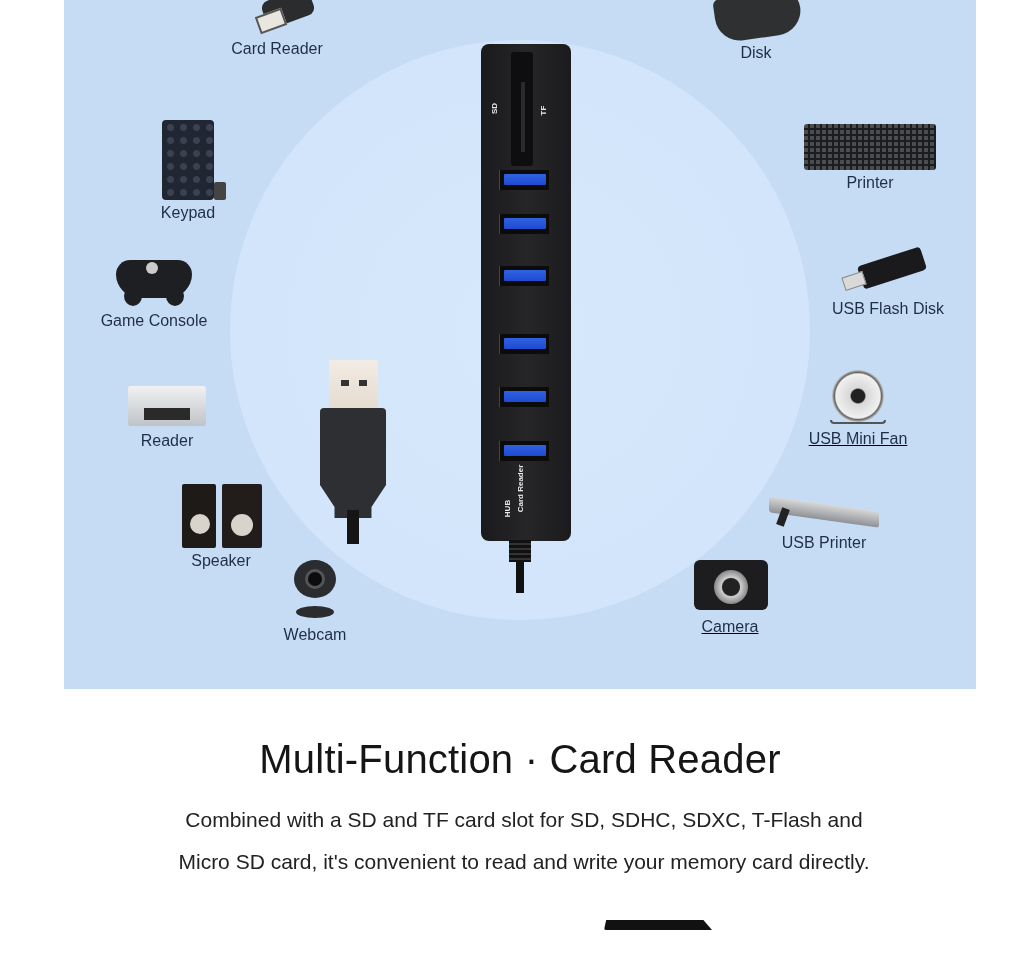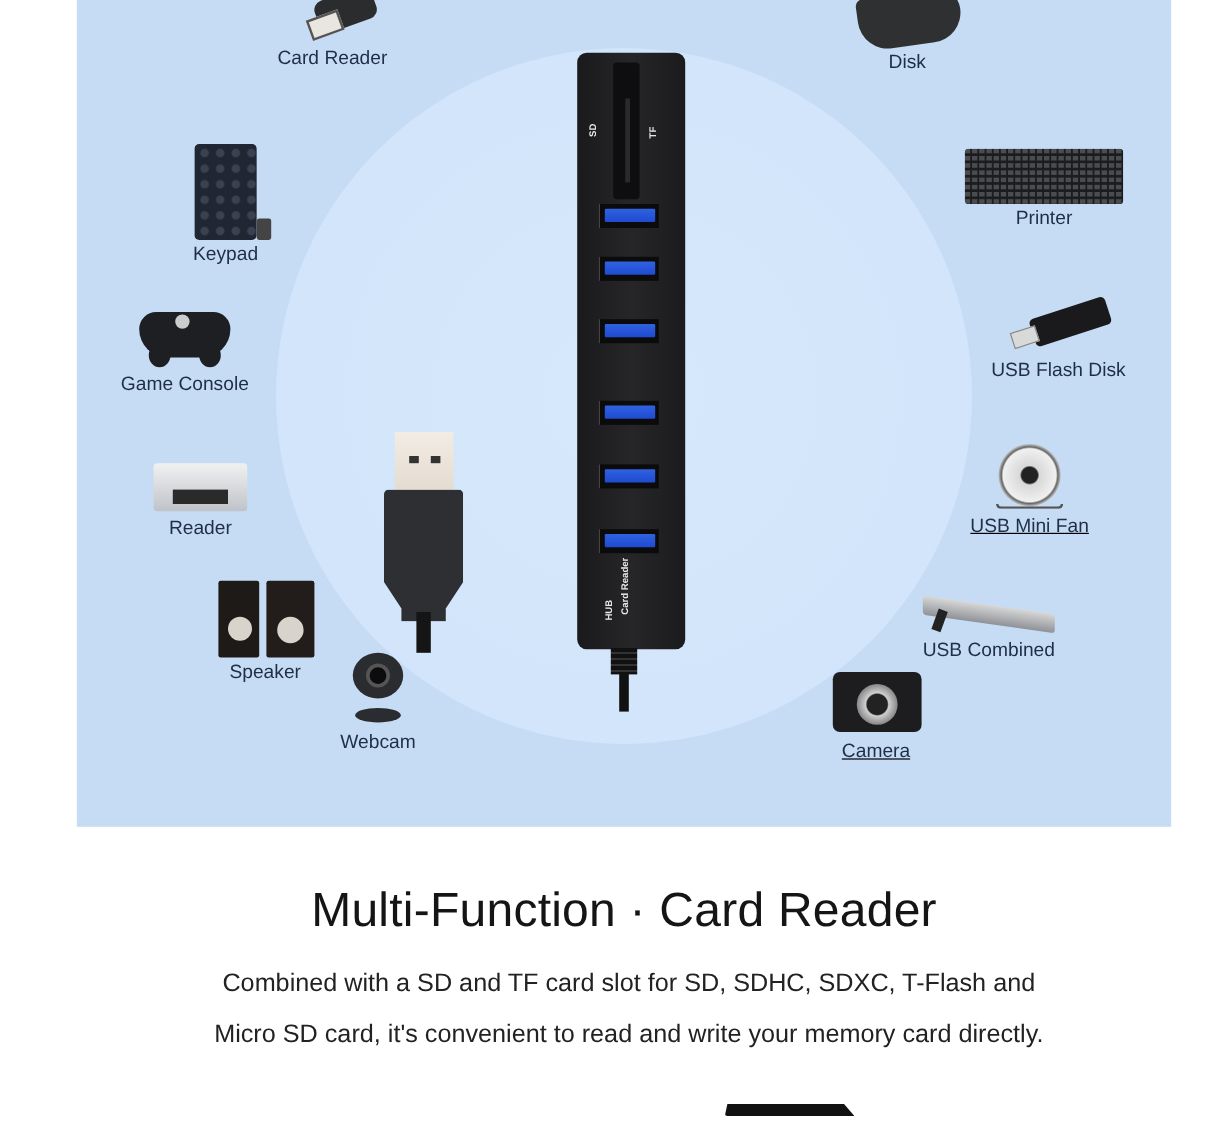--- a/index.html
+++ b/index.html
@@ -106,21 +106,21 @@
 <div class="device" style="left:176px; top:484px; width:90px;">
   <div class="icon" style="width:86px;height:64px;">
     <div style="position:absolute;left:4px;top:0;width:34px;height:64px;background:#1e1a18;border-radius:2px;"></div>
     <div style="position:absolute;left:12px;top:30px;width:20px;height:20px;border-radius:50%;background:#d8d4cc;"></div>
     <div style="position:absolute;left:44px;top:0;width:40px;height:64px;background:#221d1a;border-radius:2px;"></div>
     <div style="position:absolute;left:53px;top:30px;width:22px;height:22px;border-radius:50%;background:#d8d4cc;"></div>
   </div>
   <span class="label">Speaker</span>
 </div>
 
-<div class="device" style="left:278px; top:544px; width:74px;">
+<div class="device" style="left:278px; top:560px; width:74px;">
   <div class="icon" style="width:50px;height:62px;">
     <div style="position:absolute;left:4px;top:0;width:42px;height:38px;border-radius:50%;background:#2a2c30;"></div>
     <div style="position:absolute;left:15px;top:9px;width:20px;height:20px;border-radius:50%;background:#0c0c0e;border:3px solid #555;"></div>
     <div style="position:absolute;left:6px;top:46px;width:38px;height:12px;border-radius:50%;background:#2a2c30;"></div>
   </div>
   <span class="label">Webcam</span>
 </div>
 
 <div class="device" style="left:706px; top:-6px; width:100px;">
   <div class="icon" style="width:90px;height:46px;">
@@ -131,42 +131,42 @@
 
 <div class="device" style="left:800px; top:120px; width:140px;">
   <div class="icon" style="width:132px;height:50px;">
     <div style="position:absolute;left:0;top:4px;width:132px;height:46px;background:#1b1c1e;border-radius:3px;
       background-image: linear-gradient(90deg, transparent 70%, #1b1c1e 70%), linear-gradient(#4a4c50 60%, #1b1c1e 60%);
       background-size:6px 6px, 6px 6px;"></div>
   </div>
   <span class="label">Printer</span>
 </div>
 
-<div class="device" style="left:820px; top:250px; width:124px;">
+<div class="device" style="left:820px; top:250px; width:124px;text-align:right;">
   <div class="icon" style="width:90px;height:46px;">
     <div style="position:absolute;left:22px;top:6px;width:66px;height:24px;background:#1a1a1c;border-radius:4px;transform:rotate(-18deg);"></div>
     <div style="position:absolute;left:6px;top:24px;width:22px;height:14px;background:#d9d9d9;border:1px solid #888;transform:rotate(-18deg);"></div>
   </div>
   <span class="label">USB Flash Disk</span>
 </div>
 
 <div class="device" style="left:802px; top:370px; width:112px;text-decoration:underline;">
   <div class="icon" style="width:64px;height:56px;">
     <div style="position:absolute;left:6px;top:0;width:52px;height:52px;border-radius:50%;background:radial-gradient(circle,#222 18%, #d8d8d8 22%, #f0f0f0 60%, #666 64%, #bbb 70%);"></div>
     <div style="position:absolute;left:4px;top:50px;width:56px;height:4px;border:2px solid #555;border-top:none;border-radius:0 0 6px 6px;"></div>
   </div>
   <span class="label">USB Mini Fan</span>
 </div>
 
 <div class="device" style="left:766px; top:498px; width:116px;">
   <div class="icon" style="width:110px;height:32px;">
     <div style="position:absolute;left:0;top:6px;width:110px;height:16px;background:linear-gradient(#d8d8d8,#8e9196);transform:skewY(8deg);border-radius:3px;"></div>
     <div style="position:absolute;left:10px;top:10px;width:8px;height:18px;background:#222;transform:rotate(20deg);"></div>
   </div>
-  <span class="label">USB Combined</span>
+  <span class="label">USB Printer</span>
 </div>
 
 <div class="device" style="left:688px; top:558px; width:84px;text-decoration:underline;">
   <div class="icon" style="width:76px;height:56px;">
     <div style="position:absolute;left:2px;top:2px;width:74px;height:50px;background:#1d1d20;border-radius:6px;"></div>
     <div style="position:absolute;left:22px;top:12px;width:34px;height:34px;border-radius:50%;background:radial-gradient(circle,#222 35%, #cfcfcf 40%, #888 70%, #ddd 80%);"></div>
   </div>
   <span class="label">Camera</span>
 </div>
 

